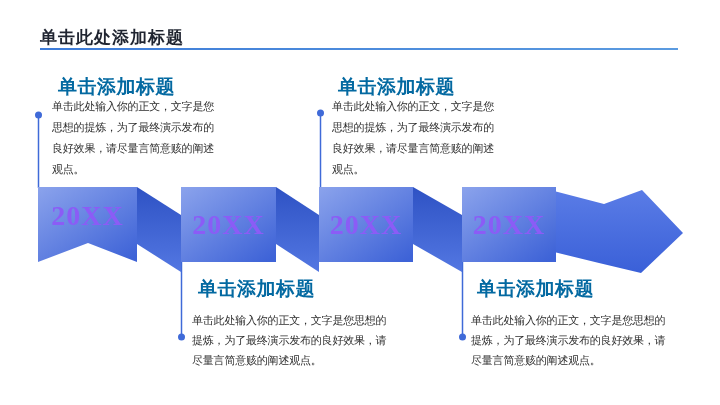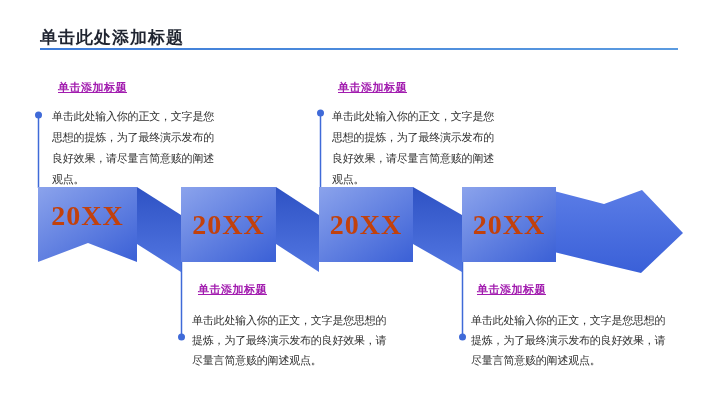--- a/index.html
+++ b/index.html
@@ -13,29 +13,29 @@
     white-space:nowrap;
   }
   .title-underline{
     position:absolute;left:40px;top:48px;width:638px;height:2px;
     background:linear-gradient(90deg,#3D7BD8,#5B9BE0);
   }
   .tl-svg{position:absolute;left:0;top:0;}
   .year-label{
     position:absolute;display:flex;align-items:center;justify-content:center;
     font-family:"Liberation Serif",serif;font-weight:bold;font-size:28px;
-    color:#c2410c;letter-spacing:1px;
+    color:#8b5cf6;letter-spacing:1px;
   }
   .tblock{position:absolute;}
   .blk-heading{
-    font-size:11px;font-weight:bold;color:#a21caf;letter-spacing:0.5px;
-    line-height:18px;padding-left:6px;white-space:nowrap;text-decoration:underline;
+    font-size:19px;font-weight:bold;color:#0369a1;letter-spacing:0.5px;
+    line-height:18px;padding-left:6px;white-space:nowrap;
   }
   .blk-body{color:#2D2D2D;font-size:11px;}
-  .tblock.top .blk-body{margin-top:10px;}
+  .tblock.top .blk-body{}
   .tblock.top .bline{line-height:21px;}
   .tblock.bottom .blk-body{margin-top:12px;}
   .tblock.bottom .bline{line-height:20px;}
   .bline{white-space:nowrap;letter-spacing:-0.2px;}
 </style>
 </head>
 <body>
 
 <div class="slide">
 

